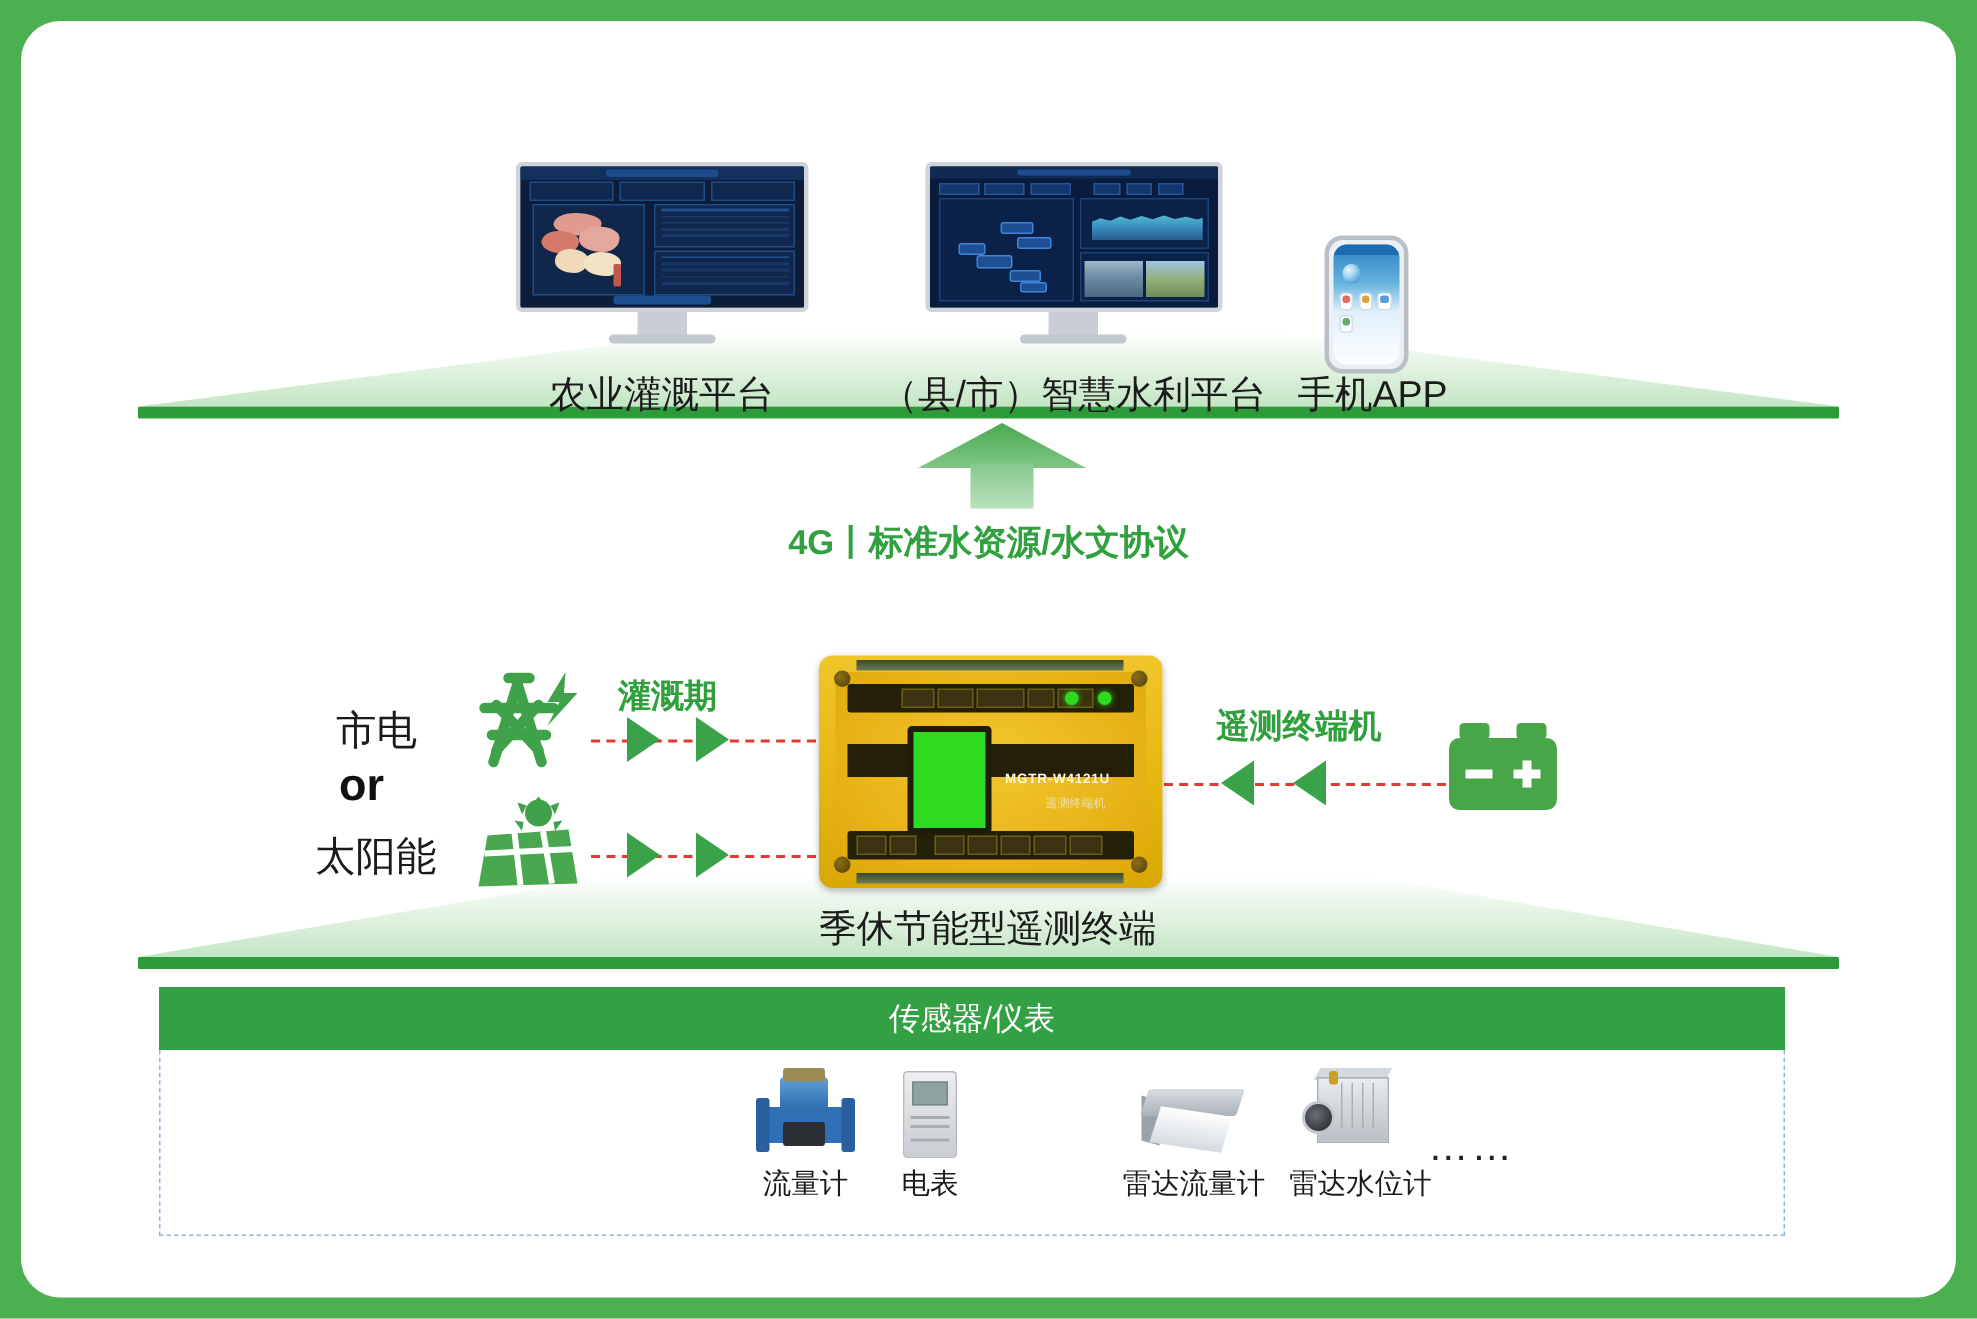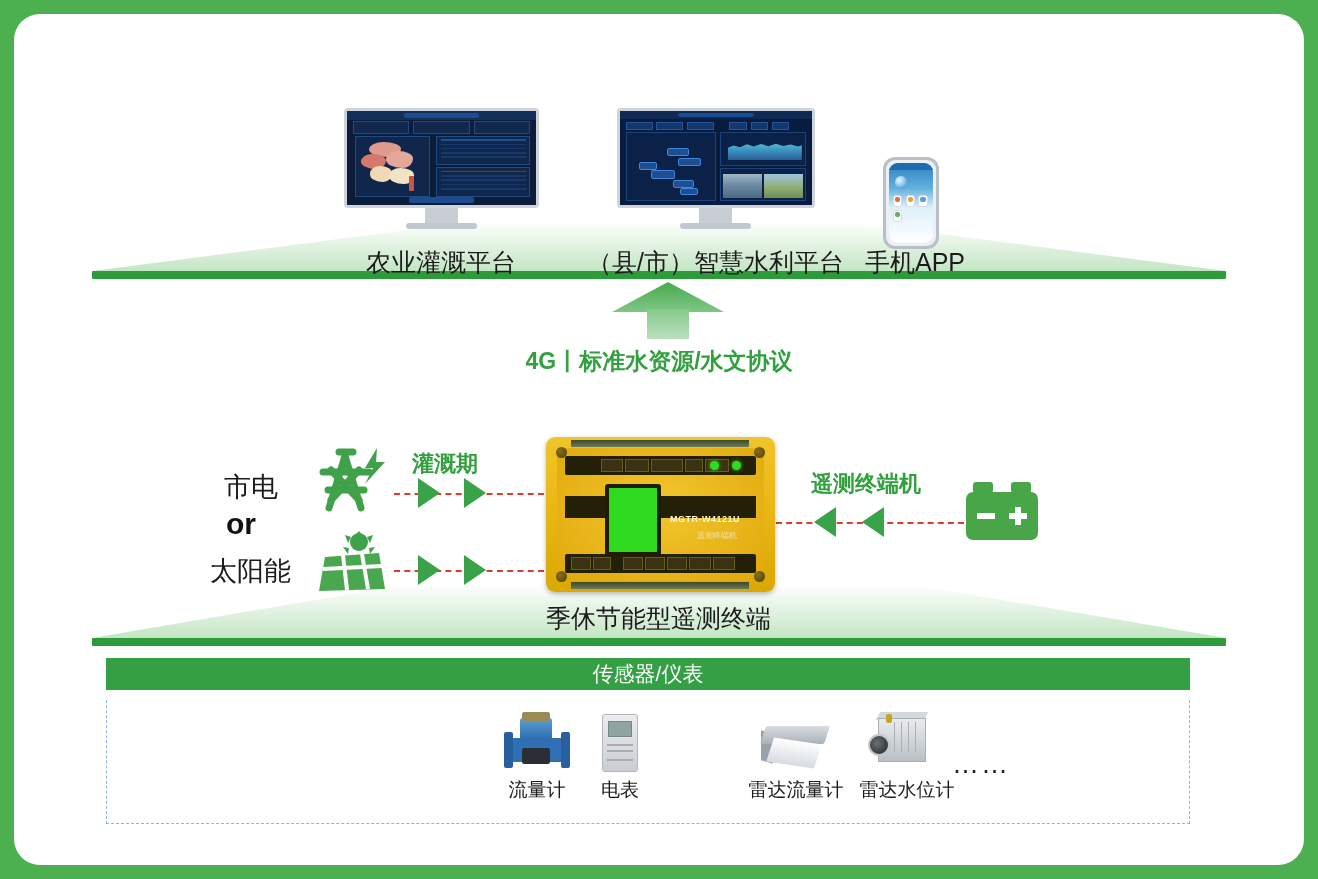--- a/index.html
+++ b/index.html
@@ -120,21 +120,21 @@
 
   
   #battery{position:absolute;left:952px;top:468px;width:72px;height:58px;}
   .bat-body{position:absolute;left:0;top:10px;width:72px;height:48px;background:#48a548;border-radius:7px;}
   .bat-cap{position:absolute;top:0;width:20px;height:11px;background:#48a548;border-radius:3px;}
   .bat-sym{position:absolute;background:#fff;}
   #batLabel{position:absolute;left:900px;top:533px;width:180px;text-align:center;color:#1b1b1b;font-size:27px;}
 
   
   #sensorPanel{position:absolute;left:92px;top:644px;width:1084px;height:166px;}
-  #sensorHead{position:absolute;left:0;top:0;width:1084px;height:32px;background:#33a043;
+  #sensorHead{position:absolute;left:0;top:0;width:1084px;height:42px;background:#33a043;
      color:#fff;font-size:21px;display:flex;align-items:center;justify-content:center;}
   #sensorBody{position:absolute;left:0;top:42px;width:1084px;height:124px;
      background:#fff;border:1px dashed #8fb4dd;border-top:none;box-sizing:border-box;}
   .sensor{position:absolute;text-align:center;}
   .sensor .sicon{position:relative;height:64px;}
   .sensor .slabel{color:#1b1b1b;font-size:19px;line-height:1.08;white-space:pre-line;margin-top:4px;}
   #ellipsis{position:absolute;left:938px;top:735px;color:#222;font-size:27px;letter-spacing:2px;}
 
   
   .ic-level-ring{position:absolute;left:22px;top:2px;width:28px;height:28px;border:5px solid #2b2b2b;border-radius:50%;}

